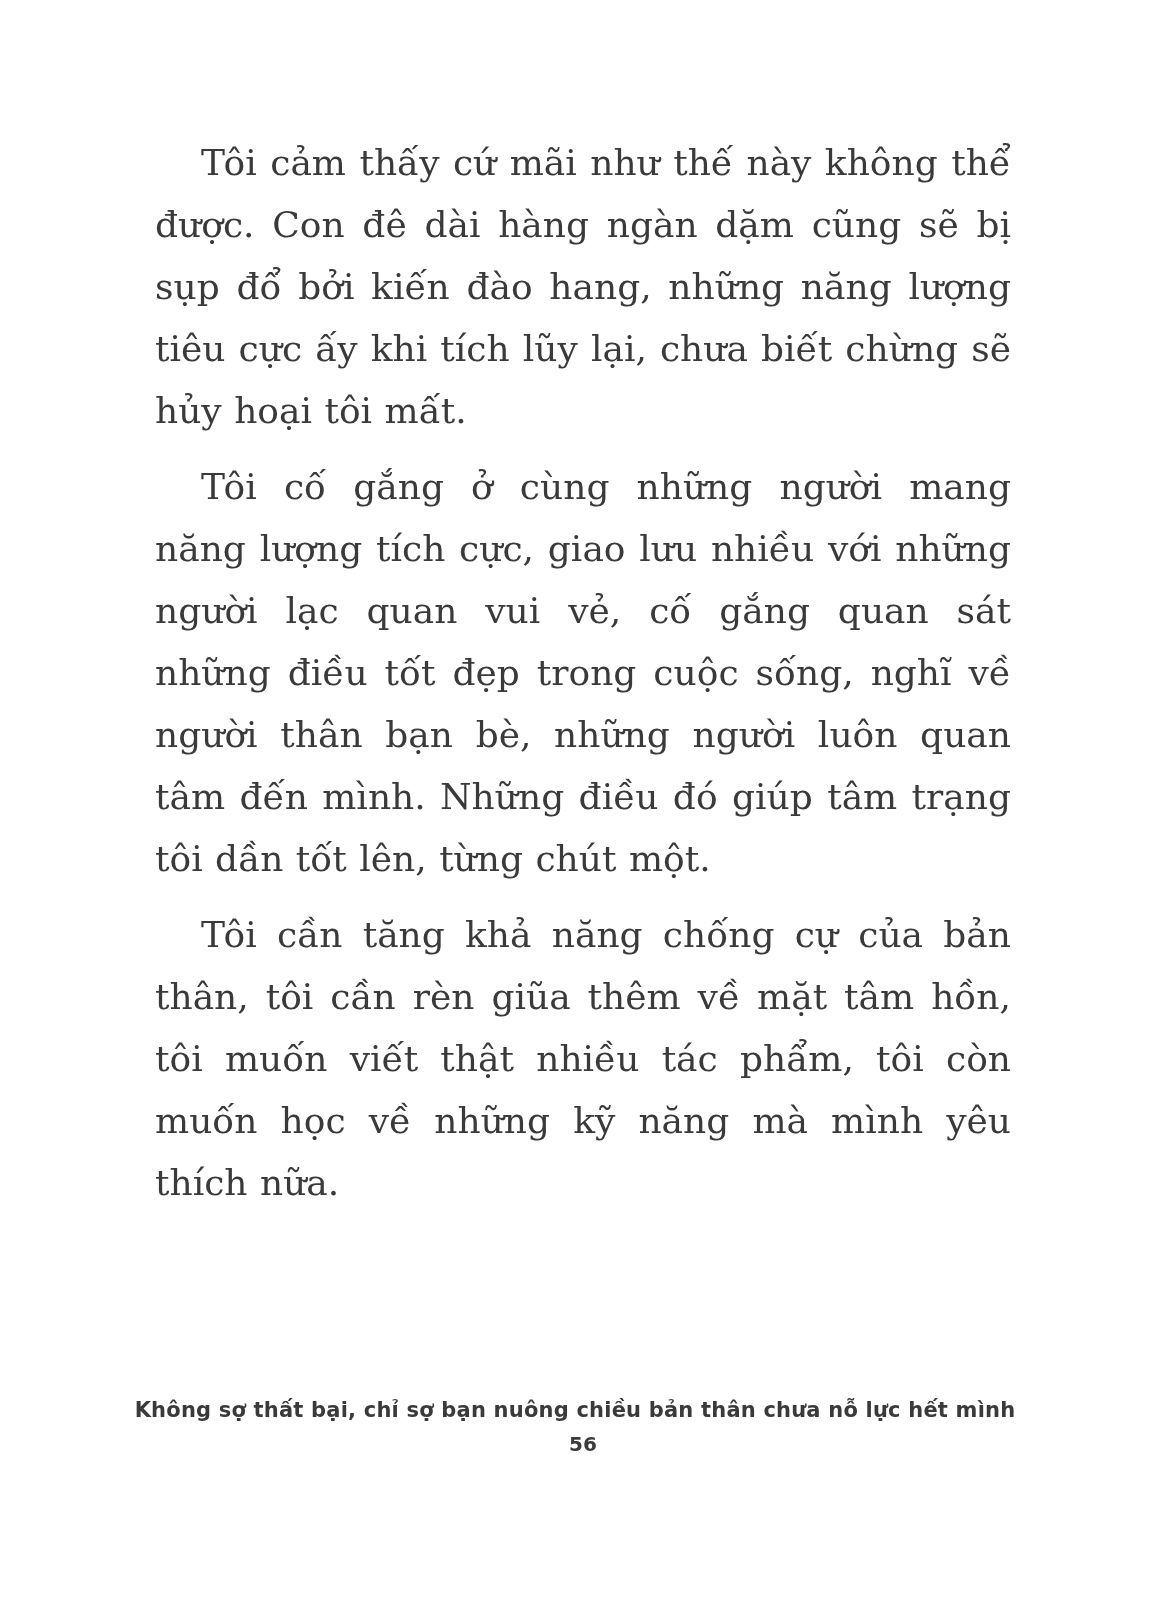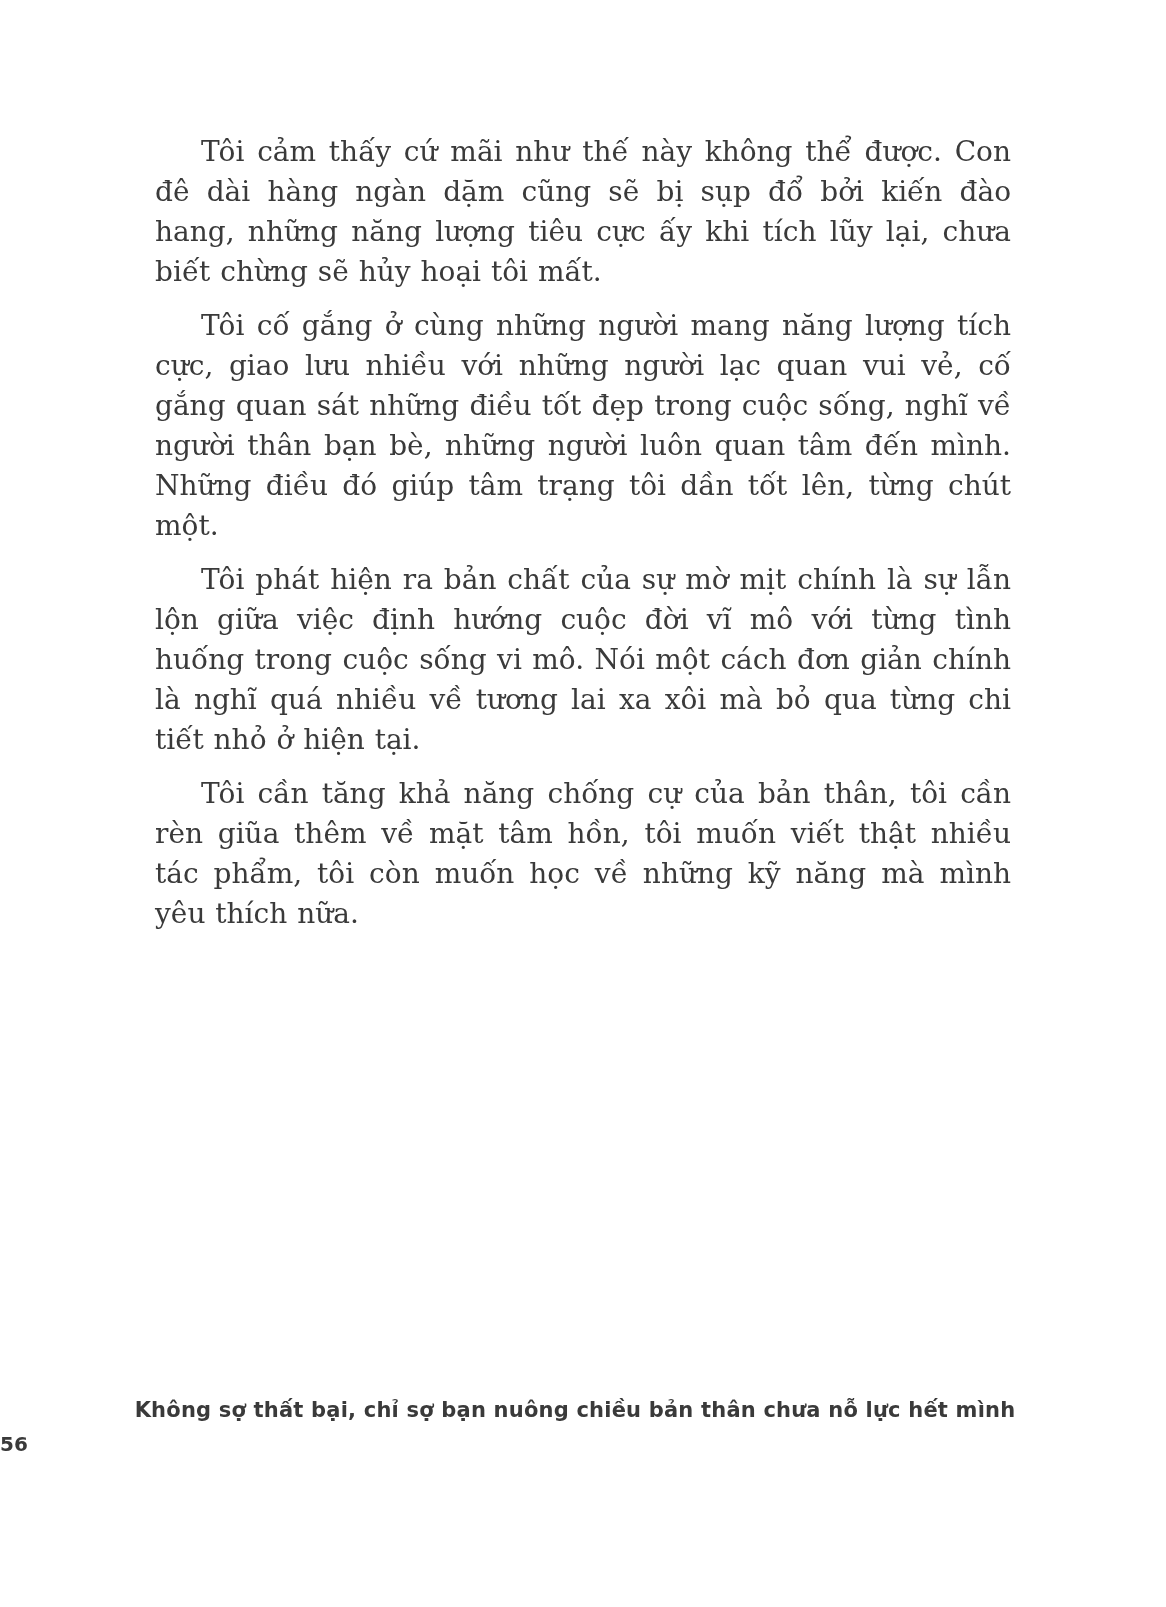--- a/index.html
+++ b/index.html
@@ -19,22 +19,22 @@
   .content {
     position: absolute;
     top: 132px;
     left: 155px;
     width: 856px;
     font-family: "DejaVu Serif", "Liberation Serif", serif;
     color: #3a3a3a;
   }
   .content p {
     margin: 0 0 14px 0;
-    font-size: 28px;
-    line-height: 40px;
+    font-size: 36px;
+    line-height: 62px;
     text-align: justify;
     text-indent: 46px;
     word-spacing: 1px;
   }
   .footer-quote {
     position: absolute;
     top: 1398px;
     left: 0;
     right: 16px;
     text-align: center;
@@ -42,32 +42,31 @@
     font-weight: bold;
     font-size: 21px;
     color: #3a3a3a;
     letter-spacing: 0.2px;
   }
   .page-number {
     position: absolute;
     top: 1432px;
     left: 0;
     right: 0;
-    text-align: left;
+    text-align: center;
     font-family: "DejaVu Sans", "Liberation Sans", sans-serif;
     font-weight: bold;
     font-size: 20px;
     color: #3a3a3a;
   }
 </style>
 </head>
 <body>
 
 <div class="page">
   <div class="content">
     <p>Tôi cảm thấy cứ mãi như thế này không thể được. Con đê dài hàng ngàn dặm cũng sẽ bị sụp đổ bởi kiến đào hang, những năng lượng tiêu cực ấy khi tích lũy lại, chưa biết chừng sẽ hủy hoại tôi mất.</p>
     <p>Tôi cố gắng ở cùng những người mang năng lượng tích cực, giao lưu nhiều với những người lạc quan vui vẻ, cố gắng quan sát những điều tốt đẹp trong cuộc sống, nghĩ về người thân bạn bè, những người luôn quan tâm đến mình. Những điều đó giúp tâm trạng tôi dần tốt lên, từng chút một.</p>
-    <p>Tôi phát hiện ra bản chất của sự mờ mịt chính là sự lẫn lộn giữa việc định hướng cuộc đời vĩ mô với từng tình huống trong cuộc sống vi mô. Nói một cách đơn giản chính là nghĩ quá nhiều về tương lai xa xôi mà bỏ qua từng chi tiết nhỏ ở hiện tại.</p>
     <p>Tôi cần tăng khả năng chống cự của bản thân, tôi cần rèn giũa thêm về mặt tâm hồn, tôi muốn viết thật nhiều tác phẩm, tôi còn muốn học về những kỹ năng mà mình yêu thích nữa.</p>
   </div>
   <div class="footer-quote">Không sợ thất bại, chỉ sợ bạn nuông chiều bản thân chưa nỗ lực hết mình</div>
   <div class="page-number">56</div>
 </div>
 
 </body></html>

